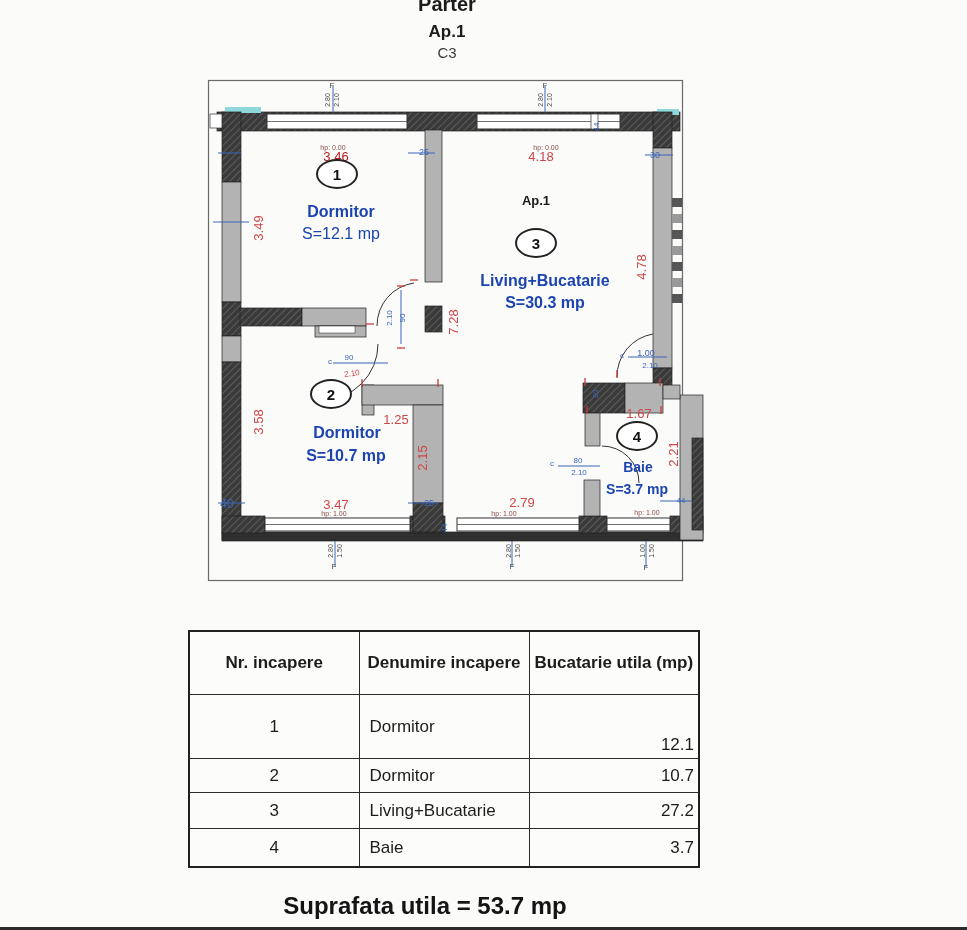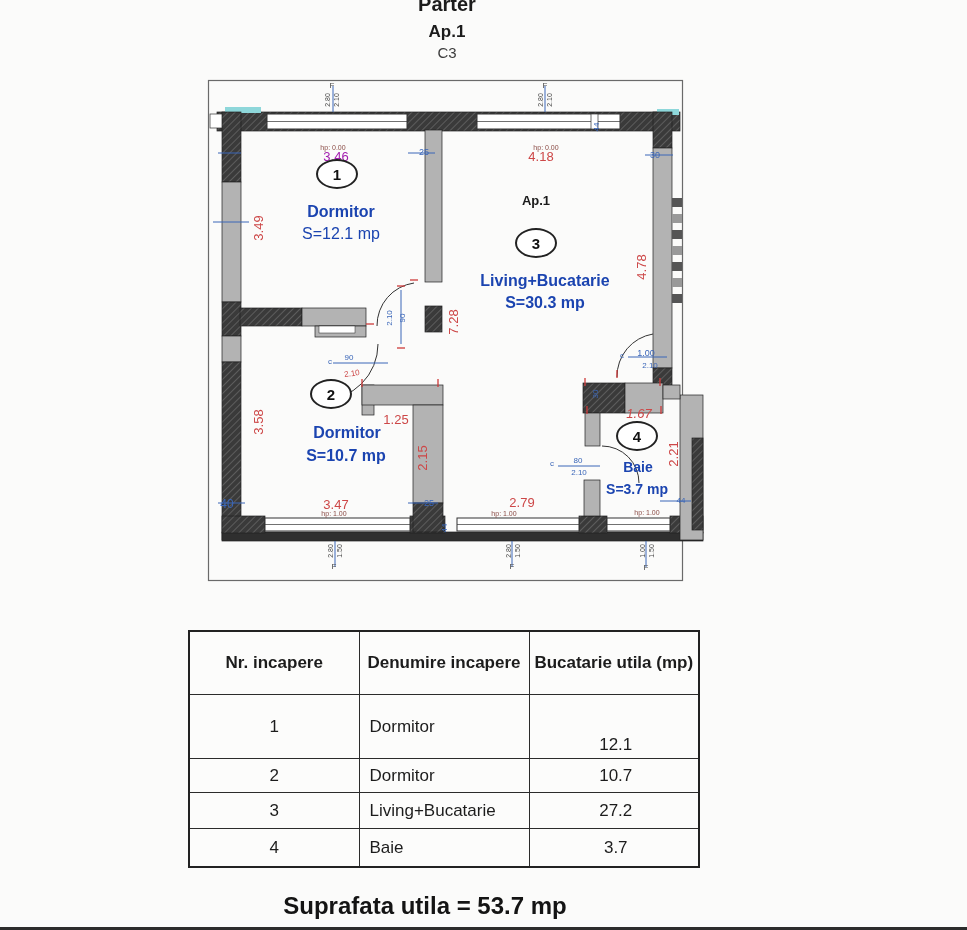--- a/index.html
+++ b/index.html
@@ -29,21 +29,21 @@
     table-layout:fixed;color:#1c1c1c;
   }
   table.area-table th, table.area-table td{
     border:1.6px solid #2b2b2b;font-size:17px;vertical-align:middle;
     padding:2px 4px;
   }
   table.area-table{border:2.5px solid #222;}
   table.area-table th{font-weight:700;text-align:center;height:58px;}
   table.area-table td.c0{text-align:center;width:89px;}
   table.area-table td.c1{text-align:left;padding-left:10px;width:212px;}
-  table.area-table td.c2{text-align:center;width:211px;padding-left:8px;}
+  table.area-table td.c2{text-align:right;width:211px;padding-left:8px;}
   table.area-table tbody tr:nth-child(1) td{height:58px;}
   table.area-table tbody tr:nth-child(1) td.c2{vertical-align:bottom;padding-bottom:3px;}
   table.area-table tbody tr:nth-child(2) td{height:29px;}
   table.area-table tbody tr:nth-child(3) td{height:31px;}
   table.area-table tbody tr:nth-child(4) td{height:33px;}
   .total-line{
     position:absolute;left:425px;top:906px;transform:translate(-50%,-50%);
     font-size:24px;font-weight:700;color:#141414;white-space:nowrap;
   }
   .scan-edge{position:absolute;left:0;bottom:0;width:967px;height:3px;background:#2c2c2c;}
@@ -177,31 +177,31 @@
         <line x1="380" y1="300" x2="380" y2="308"></line>
         <line x1="455" y1="300" x2="455" y2="308"></line>
         <line x1="412" y1="292" x2="412" y2="300"></line>
         <line x1="382" y1="328" x2="382" y2="336"></line>
         <line x1="456" y1="328" x2="456" y2="336"></line>
       </g>
     </svg>
   </div>
 
   <div class="plan-wrap" style="pointer-events:none;">
-      <div class="plan-label" style="left: 131px; top: 78px; font-size: 13px; color: #a21caf; transform: translate(-50%, -50%);">3.46</div>
+      <div class="plan-label" style="left: 131px; top: 78px; font-size: 13px; color: #b91c1c; transform: translate(-50%, -50%);">3.46</div>
       <div class="plan-label" style="left: 336px; top: 78px; font-size: 13px; color: rgb(205, 71, 71); transform: translate(-50%, -50%);">4.18</div>
       <div class="plan-label" style="left: 53px; top: 150px; font-size: 13px; color: rgb(205, 71, 71); transform: translate(-50%, -50%) rotate(-90deg);">3.49</div>
       <div class="plan-label" style="left: 436px; top: 189px; font-size: 13px; color: rgb(205, 71, 71); transform: translate(-50%, -50%) rotate(-90deg);">4.78</div>
       <div class="plan-label" style="left: 248px; top: 244px; font-size: 13px; color: rgb(205, 71, 71); transform: translate(-50%, -50%) rotate(-90deg);">7.28</div>
       <div class="plan-label" style="left: 53px; top: 344px; font-size: 13px; color: rgb(205, 71, 71); transform: translate(-50%, -50%) rotate(-90deg);">3.58</div>
       <div class="plan-label" style="left: 191px; top: 341px; font-size: 13px; color: rgb(205, 71, 71); transform: translate(-50%, -50%);">1.25</div>
       <div class="plan-label" style="left: 217px; top: 380px; font-size: 13px; color: rgb(205, 71, 71); transform: translate(-50%, -50%) rotate(-90deg);">2.15</div>
       <div class="plan-label" style="left: 131px; top: 426px; font-size: 13px; color: rgb(205, 71, 71); transform: translate(-50%, -50%);">3.47</div>
       <div class="plan-label" style="left: 317px; top: 424px; font-size: 13px; color: rgb(205, 71, 71); transform: translate(-50%, -50%);">2.79</div>
-      <div class="plan-label" style="left: 434px; top: 335px; font-size: 13px; color: rgb(205, 71, 71); transform: translate(-50%, -50%); font-style: italic;">1.67</div>
+      <div class="plan-label" style="left: 434px; top: 335px; font-size: 13px; color: rgb(205, 71, 71); transform: translate(-50%, -50%);">1.67</div>
       <div class="plan-label" style="left: 468px; top: 376px; font-size: 13px; color: rgb(205, 71, 71); transform: translate(-50%, -50%) rotate(-90deg);">2.21</div>
       <div class="plan-label" style="left: 147px; top: 296px; font-size: 8px; color: rgb(205, 71, 71); transform: translate(-50%, -50%) rotate(-8deg);">2.10</div>
       <div class="plan-label" style="left: 128px; top: 69px; font-size: 7px; color: rgb(138, 75, 69); transform: translate(-50%, -50%);">hp: 0.00</div>
       <div class="plan-label" style="left: 341px; top: 69px; font-size: 7px; color: rgb(138, 75, 69); transform: translate(-50%, -50%);">hp: 0.00</div>
       <div class="plan-label" style="left: 129px; top: 435px; font-size: 7px; color: rgb(138, 75, 69); transform: translate(-50%, -50%);">hp: 1.00</div>
       <div class="plan-label" style="left: 299px; top: 435px; font-size: 7px; color: rgb(138, 75, 69); transform: translate(-50%, -50%);">hp: 1.00</div>
       <div class="plan-label" style="left: 442px; top: 434px; font-size: 7px; color: rgb(138, 75, 69); transform: translate(-50%, -50%);">hp: 1.00</div>
       <div class="plan-label" style="left: 219px; top: 74px; font-size: 9px; color: rgb(58, 102, 184); transform: translate(-50%, -50%);">25</div>
       <div class="plan-label" style="left: 450px; top: 77px; font-size: 9px; color: rgb(58, 102, 184); transform: translate(-50%, -50%);">30</div>
       <div class="plan-label" style="left: 22px; top: 426px; font-size: 12px; color: rgb(58, 102, 184); transform: translate(-50%, -50%); text-align: right;">40</div>

